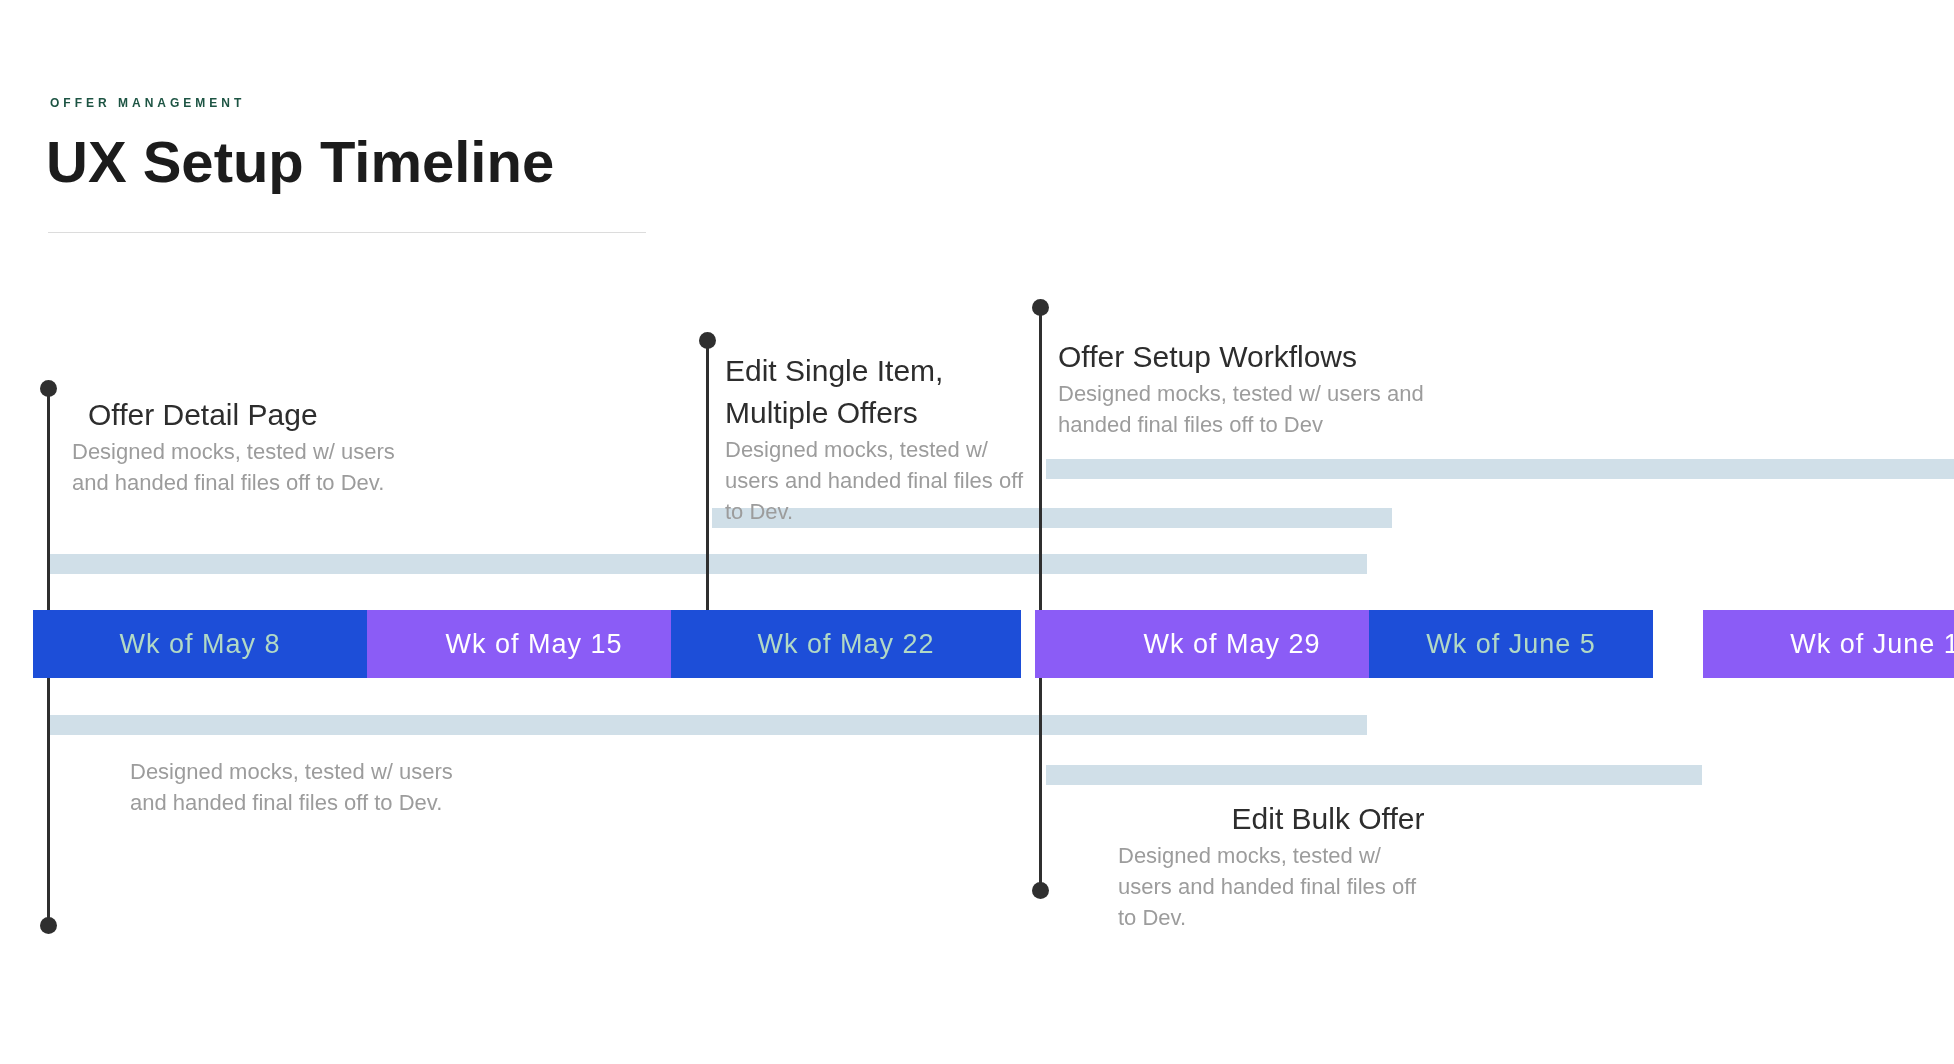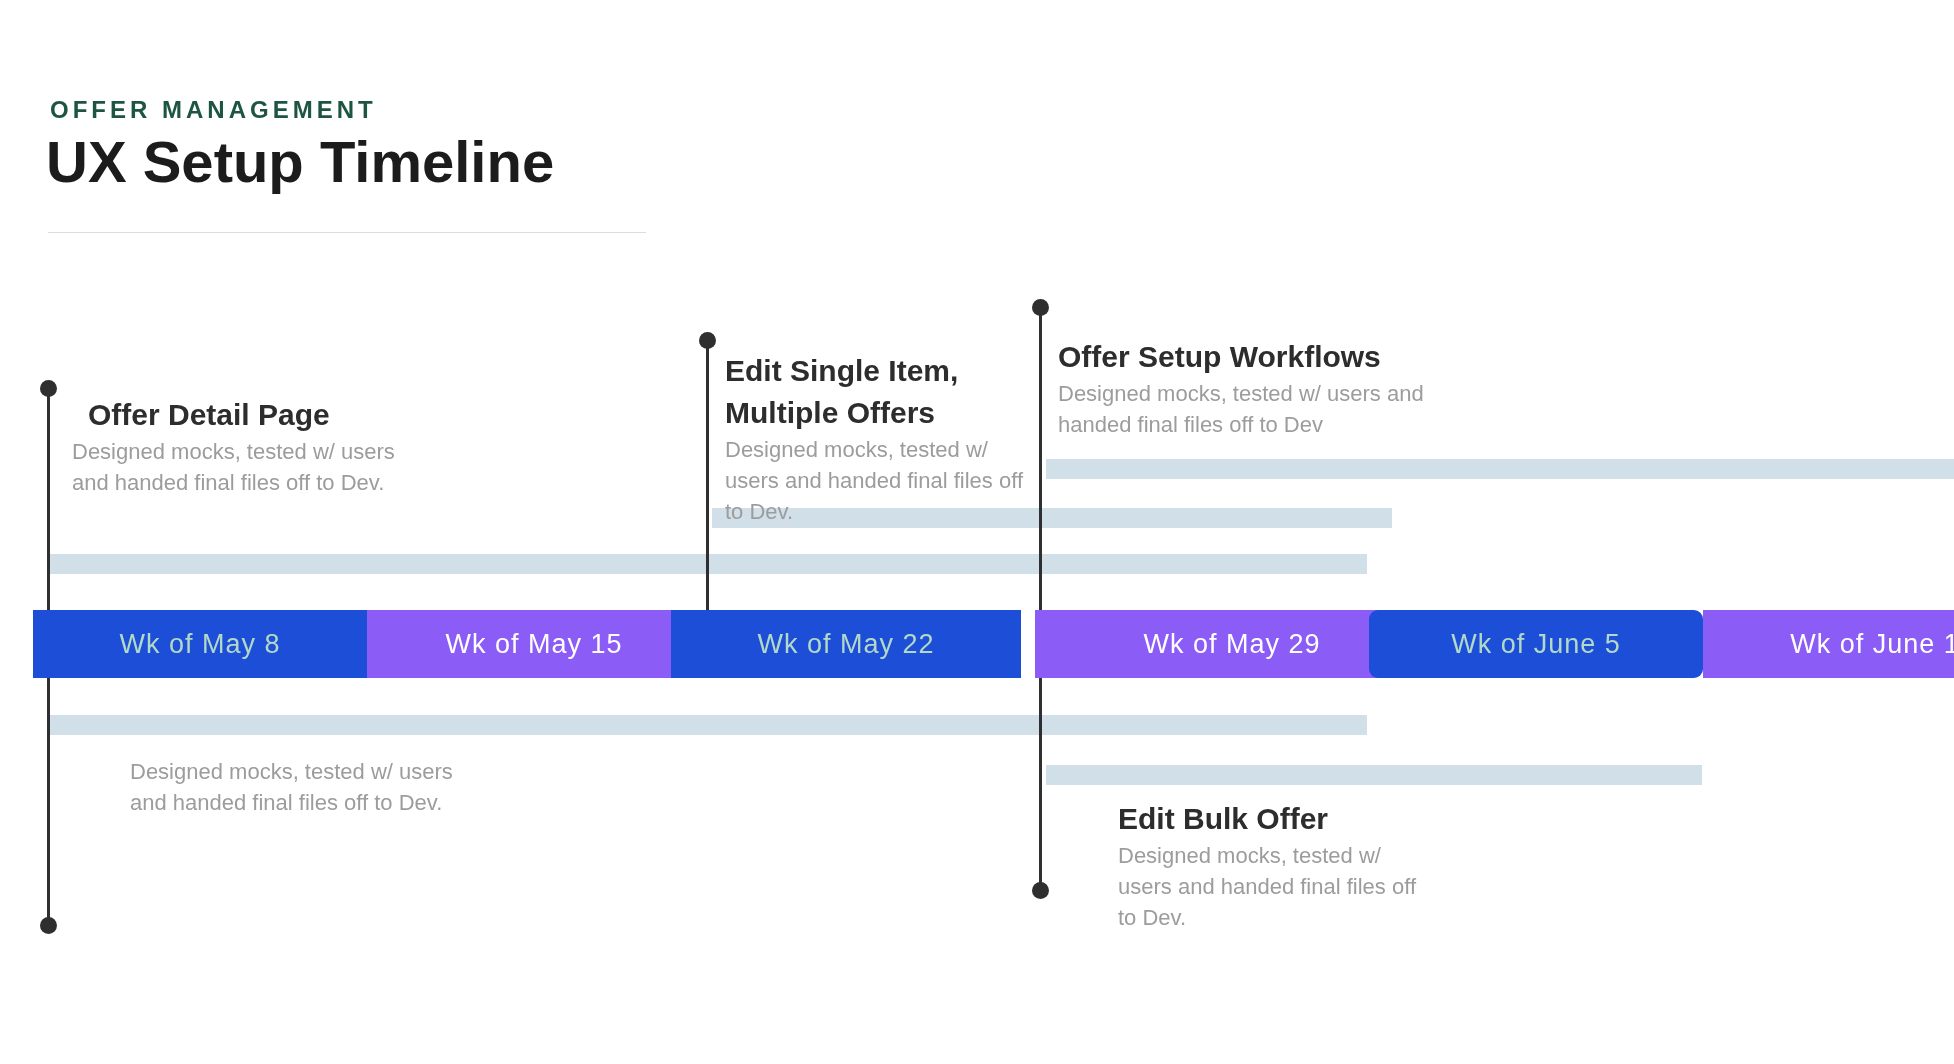--- a/index.html
+++ b/index.html
@@ -1,20 +1,20 @@
 <!DOCTYPE html>
 <html><head>
 <meta charset="utf-8">
 <style>
   html,body{margin:0;padding:0;background:#ffffff;}
   body{font-family:"Liberation Sans","DejaVu Sans",sans-serif;}
   #canvas{position:relative;width:1954px;height:1064px;background:#fff;overflow:hidden;}
 
   
-  .eyebrow{position:absolute;left:50px;top:96px;font-size:24px;font-weight:700;
+  .eyebrow{position:absolute;left:50px;top:96px;font-size:12px;font-weight:700;
            letter-spacing:4px;color:#1d5443;text-align:right;}
   .page-title{position:absolute;left:46px;top:128px;font-size:58px;font-weight:700;
               color:#1c1c1c;letter-spacing:0px;}
   .divider{position:absolute;left:48px;top:232px;width:598px;height:1px;background:#dcdcdc;}
 
   
   .gantt-bar{position:absolute;height:20px;background:#d0dfe8;z-index:1;}
 
   
   .connector{position:absolute;width:3px;background:#2f2f2f;z-index:2;}
@@ -25,21 +25,21 @@
   .week-segment{position:absolute;top:0;height:68px;display:flex;align-items:center;
                 justify-content:center;}
   .week-segment.dark{background:#1d4ed8;}
   .week-segment.light{background:#8b5cf6;}
   .week-label{font-size:27px;font-weight:200;letter-spacing:1px;white-space:nowrap;}
   .week-segment.dark .week-label{color:#b2d9c5;}
   .week-segment.light .week-label{color:#ffffff;}
 
   
   .task{position:absolute;z-index:4;}
-  .task-title{font-size:30px;font-weight:700;color:#2d2d2d;line-height:42px;}
+  .task-title{font-size:30px;font-weight:400;color:#2d2d2d;line-height:42px;}
   .task-desc{font-size:22px;color:#9c9c9c;line-height:31px;margin-top:0;}
 </style>
 </head>
 <body>
 
 <div id="canvas">
   <div class="eyebrow">OFFER MANAGEMENT</div>
   <div class="page-title">UX Setup Timeline</div>
   <div class="divider"></div>
 
@@ -66,21 +66,21 @@
       </div>
       <div class="week-segment light" style="left: 367px; width: 334px;">
         <span class="week-label">Wk of May 15</span>
       </div>
       <div class="week-segment dark" style="left: 671px; width: 350px;">
         <span class="week-label">Wk of May 22</span>
       </div>
       <div class="week-segment light" style="left: 1035px; width: 334px; padding-left: 30px;">
         <span class="week-label">Wk of May 29</span>
       </div>
-      <div class="week-segment dark" style="left: 1369px; width: 334px; border-radius: 9px;">
+      <div class="week-segment dark" style="left: 1369px; width: 284px;">
         <span class="week-label">Wk of June 5</span>
       </div>
       <div class="week-segment light" style="left: 1703px; width: 360px;">
         <span class="week-label">Wk of June 12</span>
       </div>
     </div>
   <div id="tasks-layer">
       <div class="task" style="left: 72px; top: 394px;">
         <div class="task-title" style="width: 420px; margin-left: 16px;">Offer Detail Page</div>
         <div class="task-desc" style="width: 360px;">Designed mocks, tested w/ users and handed final files off to Dev.</div>
@@ -90,17 +90,17 @@
         <div class="task-desc" style="width: 320px;">Designed mocks, tested w/ users and handed final files off to Dev.</div>
       </div>
       <div class="task" style="left: 1058px; top: 336px;">
         <div class="task-title" style="width: 520px;">Offer Setup Workflows</div>
         <div class="task-desc" style="width: 440px;">Designed mocks, tested w/ users and handed final files off to Dev</div>
       </div>
       <div class="task" style="left: 130px; top: 756px;">
         <div class="task-desc" style="width: 360px;">Designed mocks, tested w/ users and handed final files off to Dev.</div>
       </div>
       <div class="task" style="left: 1118px; top: 798px;">
-        <div class="task-title" style="width: 420px;">Edit Bulk Offer</div>
+        <div class="task-title" style="width: 420px; text-align: center;">Edit Bulk Offer</div>
         <div class="task-desc" style="width: 320px;">Designed mocks, tested w/ users and handed final files off to Dev.</div>
       </div>
     </div>
 </div>
 
 </body></html>

